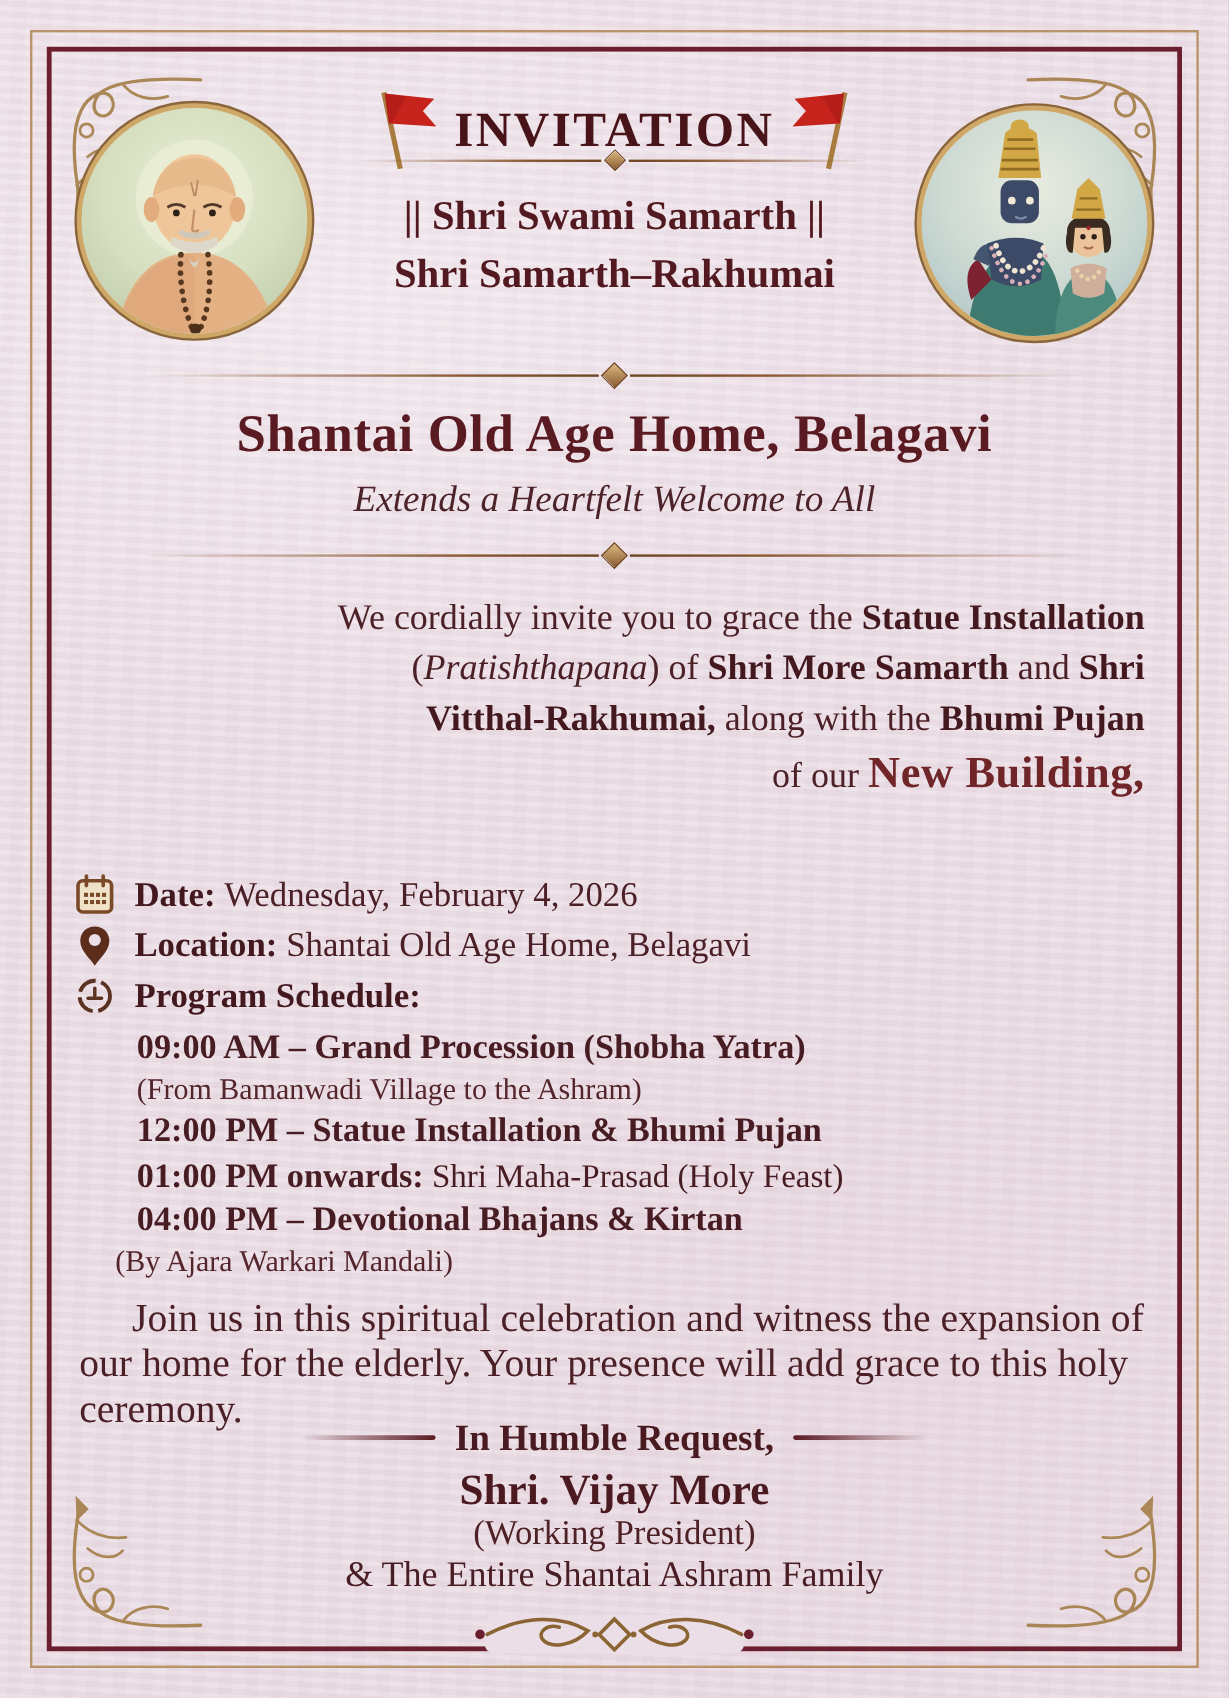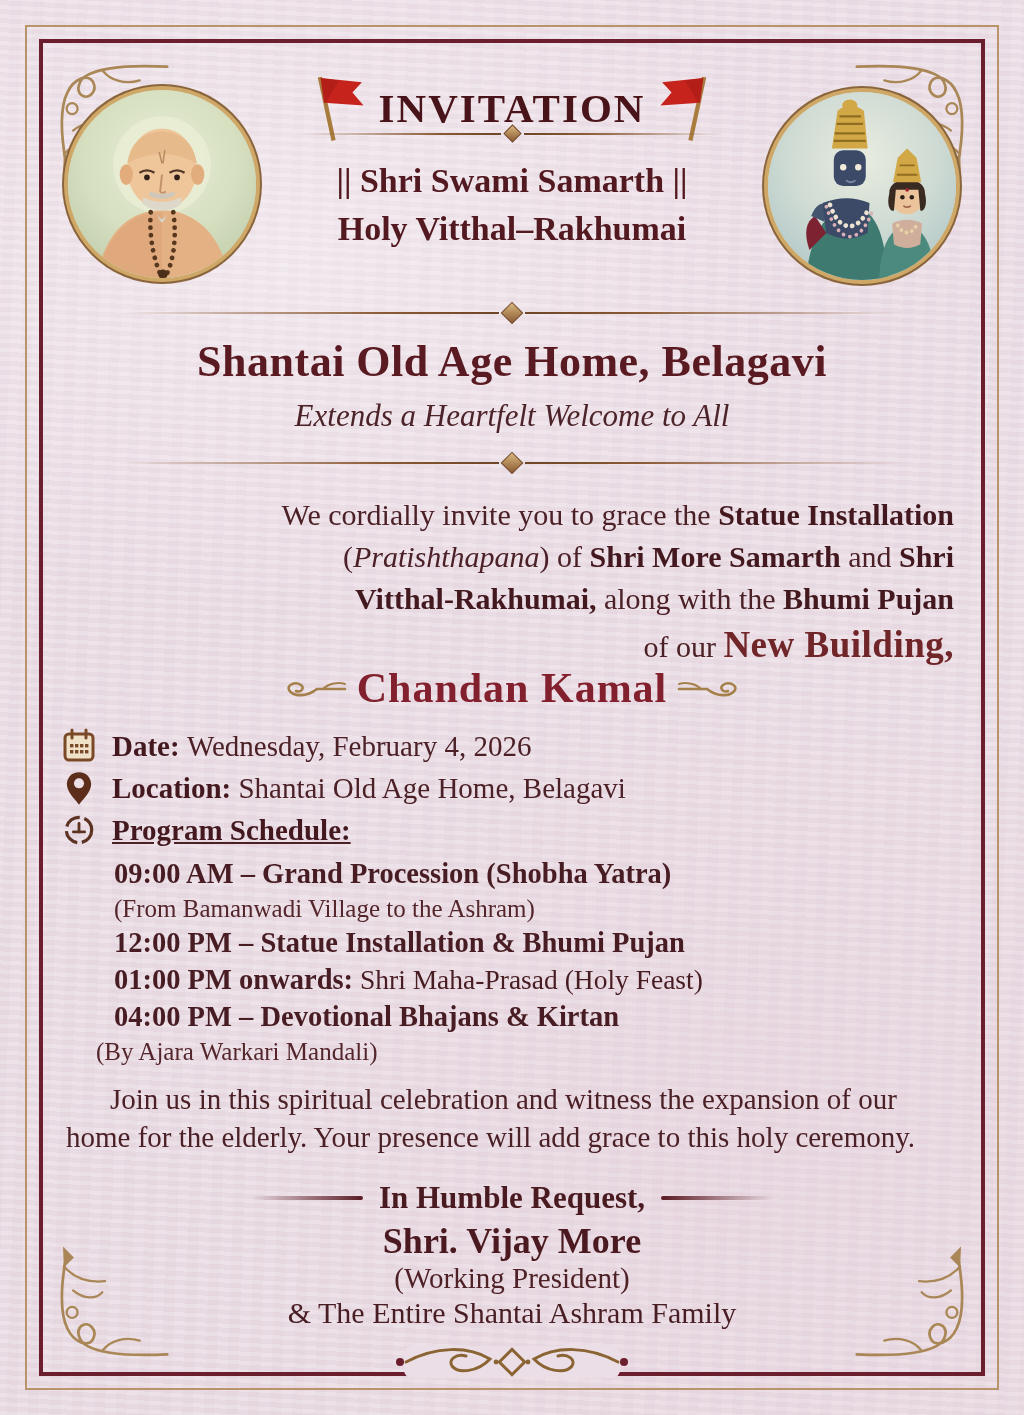--- a/index.html
+++ b/index.html
@@ -59,31 +59,31 @@
 
   .event-row{position:absolute;top:664px;left:0;width:100%;display:flex;align-items:center;justify-content:center;gap:10px;}
   .event-name{font-size:42px;font-weight:700;color:#83202e;letter-spacing:1px;}
   .flourish{width:64px;height:26px;}
   .flourish.rt{transform:scaleX(-1);}
 
   .detail-row{position:absolute;left:62px;display:flex;align-items:center;gap:16px;font-size:29px;}
   .detail-row .ic{width:34px;height:36px;flex:0 0 auto;display:flex;align-items:center;justify-content:center;}
   .detail-row.date{top:728px;}
   .detail-row.loc{top:770px;}
-  .detail-row.sched{top:812px;text-decoration:underline;}
+  .detail-row.sched{top:812px;}
 
   .sch-item{position:absolute;left:114px;font-size:28.5px;color:#471c22;white-space:nowrap;}
   .sch-item .b{color:#471c22;}
   .sch-note{position:absolute;font-size:25px;color:#54262c;text-align:left;}
   .it1{top:858px;} .nt1{top:895px;left:114px;width:640px;}
   .it2{top:927px;} .it3{top:964px;} .it4{top:1001px;text-align:right;}
   .nt2{top:1038px;left:96px;width:440px;}
   .sch-item .reg{font-weight:400;font-size:27.5px;}
 
-  .closing{position:absolute;top:1080px;left:66px;right:70px;font-size:29px;line-height:38px;color:#4b2026;text-align:left;text-indent:44px;}
+  .closing{position:absolute;top:1080px;left:66px;right:70px;font-size:33px;line-height:38px;color:#4b2026;text-align:left;text-indent:44px;}
 
   .request-row{position:absolute;top:1180px;left:0;width:100%;display:flex;align-items:center;justify-content:center;gap:16px;}
   .request-row .bar{width:112px;height:4px;border-radius:2px;}
   .request-row .bar.l{background:linear-gradient(90deg,rgba(90,26,34,0),#5a1a22);}
   .request-row .bar.r{background:linear-gradient(270deg,rgba(90,26,34,0),#5a1a22);}
   .request-txt{font-size:31px;font-weight:700;color:#491a20;}
   .sign-name{position:absolute;top:1220px;left:0;width:100%;text-align:center;font-size:36px;font-weight:700;color:#4b1a20;}
   .sign-role{position:absolute;top:1262px;left:0;width:100%;text-align:center;font-size:29px;color:#4e2127;font-family:Liberation Serif, serif;}
   .sign-family{position:absolute;top:1296px;left:0;width:100%;text-align:center;font-size:30px;color:#481d23;}
 
@@ -226,21 +226,21 @@
     </svg>
   </div>
 
   <div class="divider small">
     <div class="ln l"></div>
       <div class="dm"></div>
       <div class="ln r"></div>
   </div>
 
   <div class="deity1">|| Shri Swami Samarth ||</div>
-  <div class="deity2">Holy Vitthal–Rakhumai</div>
+  <div class="deity2">Shri Samarth–Rakhumai</div>
 
   <div class="divider w1">
     <div class="ln l"></div>
       <div class="dm"></div>
       <div class="ln r"></div>
   </div>
 
   <div class="host-name">Shantai Old Age Home, Belagavi</div>
   <div class="tagline">Extends a Heartfelt Welcome to All</div>
 
@@ -250,31 +250,20 @@
       <div class="ln r"></div>
   </div>
 
   <div class="invite">
     <div class="ln"><span>We cordially invite you to grace the </span><span class="b">Statue Installation</span></div>
     <div class="ln"><span>(</span><span class="i">Pratishthapana</span><span>) of </span><span class="b">Shri More Samarth</span><span> and </span><span class="b">Shri</span></div>
     <div class="ln"><span class="b">Vitthal-Rakhumai,</span><span> along with the </span><span class="b">Bhumi Pujan</span></div>
     <div class="ln ln4"><span>of our </span><span class="big">New Building,</span></div>
   </div>
 
-  <div class="event-row">
-    <svg class="flourish" viewBox="0 0 64 26">
-      <path d="M62 14 L34 14 C24 22 10 22 6 15 C4 10 12 6 18 10 C22 13 18 18 13 16" fill="none" stroke="#a5804b" stroke-width="2.6" stroke-linecap="round"></path>
-      <path d="M40 14 C46 8 56 7 62 9" fill="none" stroke="#a5804b" stroke-width="2" stroke-linecap="round"></path>
-    </svg>
-    <div class="event-name">Chandan Kamal</div>
-    <svg class="flourish rt" viewBox="0 0 64 26">
-      <path d="M62 14 L34 14 C24 22 10 22 6 15 C4 10 12 6 18 10 C22 13 18 18 13 16" fill="none" stroke="#a5804b" stroke-width="2.6" stroke-linecap="round"></path>
-      <path d="M40 14 C46 8 56 7 62 9" fill="none" stroke="#a5804b" stroke-width="2" stroke-linecap="round"></path>
-    </svg>
-  </div>
 
   <div class="detail-row date">
     <span class="ic">
       <svg viewBox="0 0 34 36" width="34" height="36">
         <rect x="3" y="6" width="28" height="26" rx="4" fill="#f0e2c8" stroke="#7a4a28" stroke-width="3"></rect>
         <line x1="10" y1="2" x2="10" y2="10" stroke="#7a4a28" stroke-width="3" stroke-linecap="round"></line>
         <line x1="24" y1="2" x2="24" y2="10" stroke="#7a4a28" stroke-width="3" stroke-linecap="round"></line>
         <g fill="#7a4a28">
           <rect x="8" y="16" width="3.4" height="3.4"></rect>
             <rect x="13" y="16" width="3.4" height="3.4"></rect>

